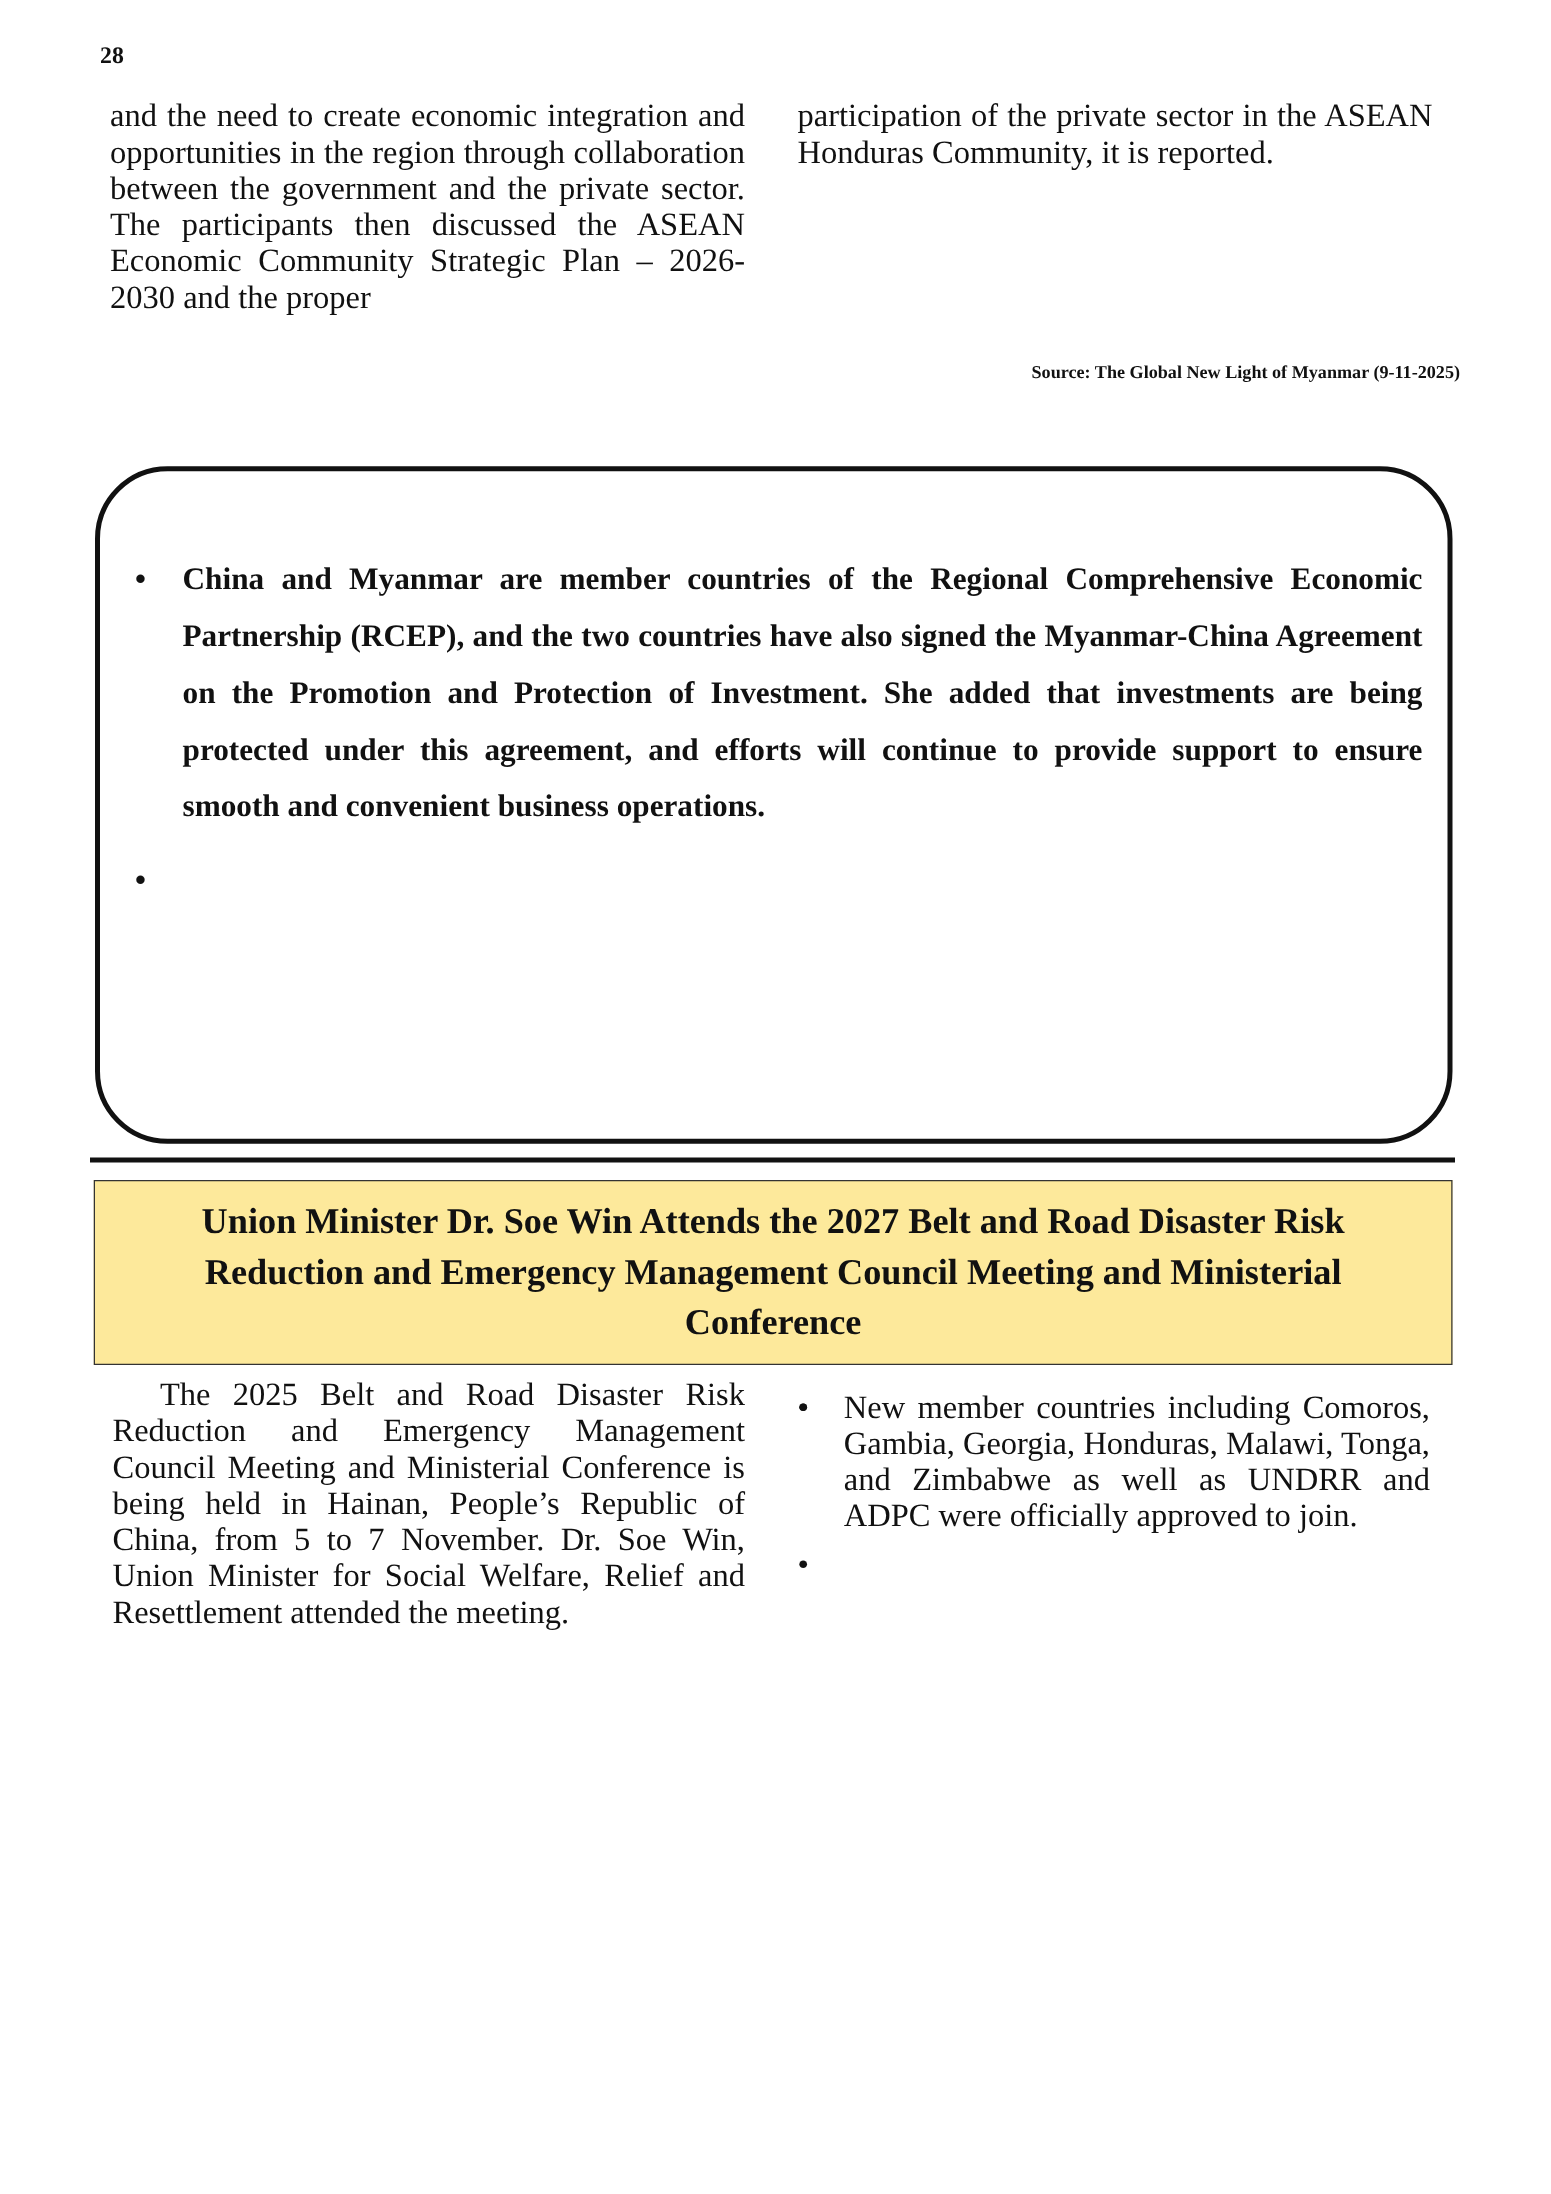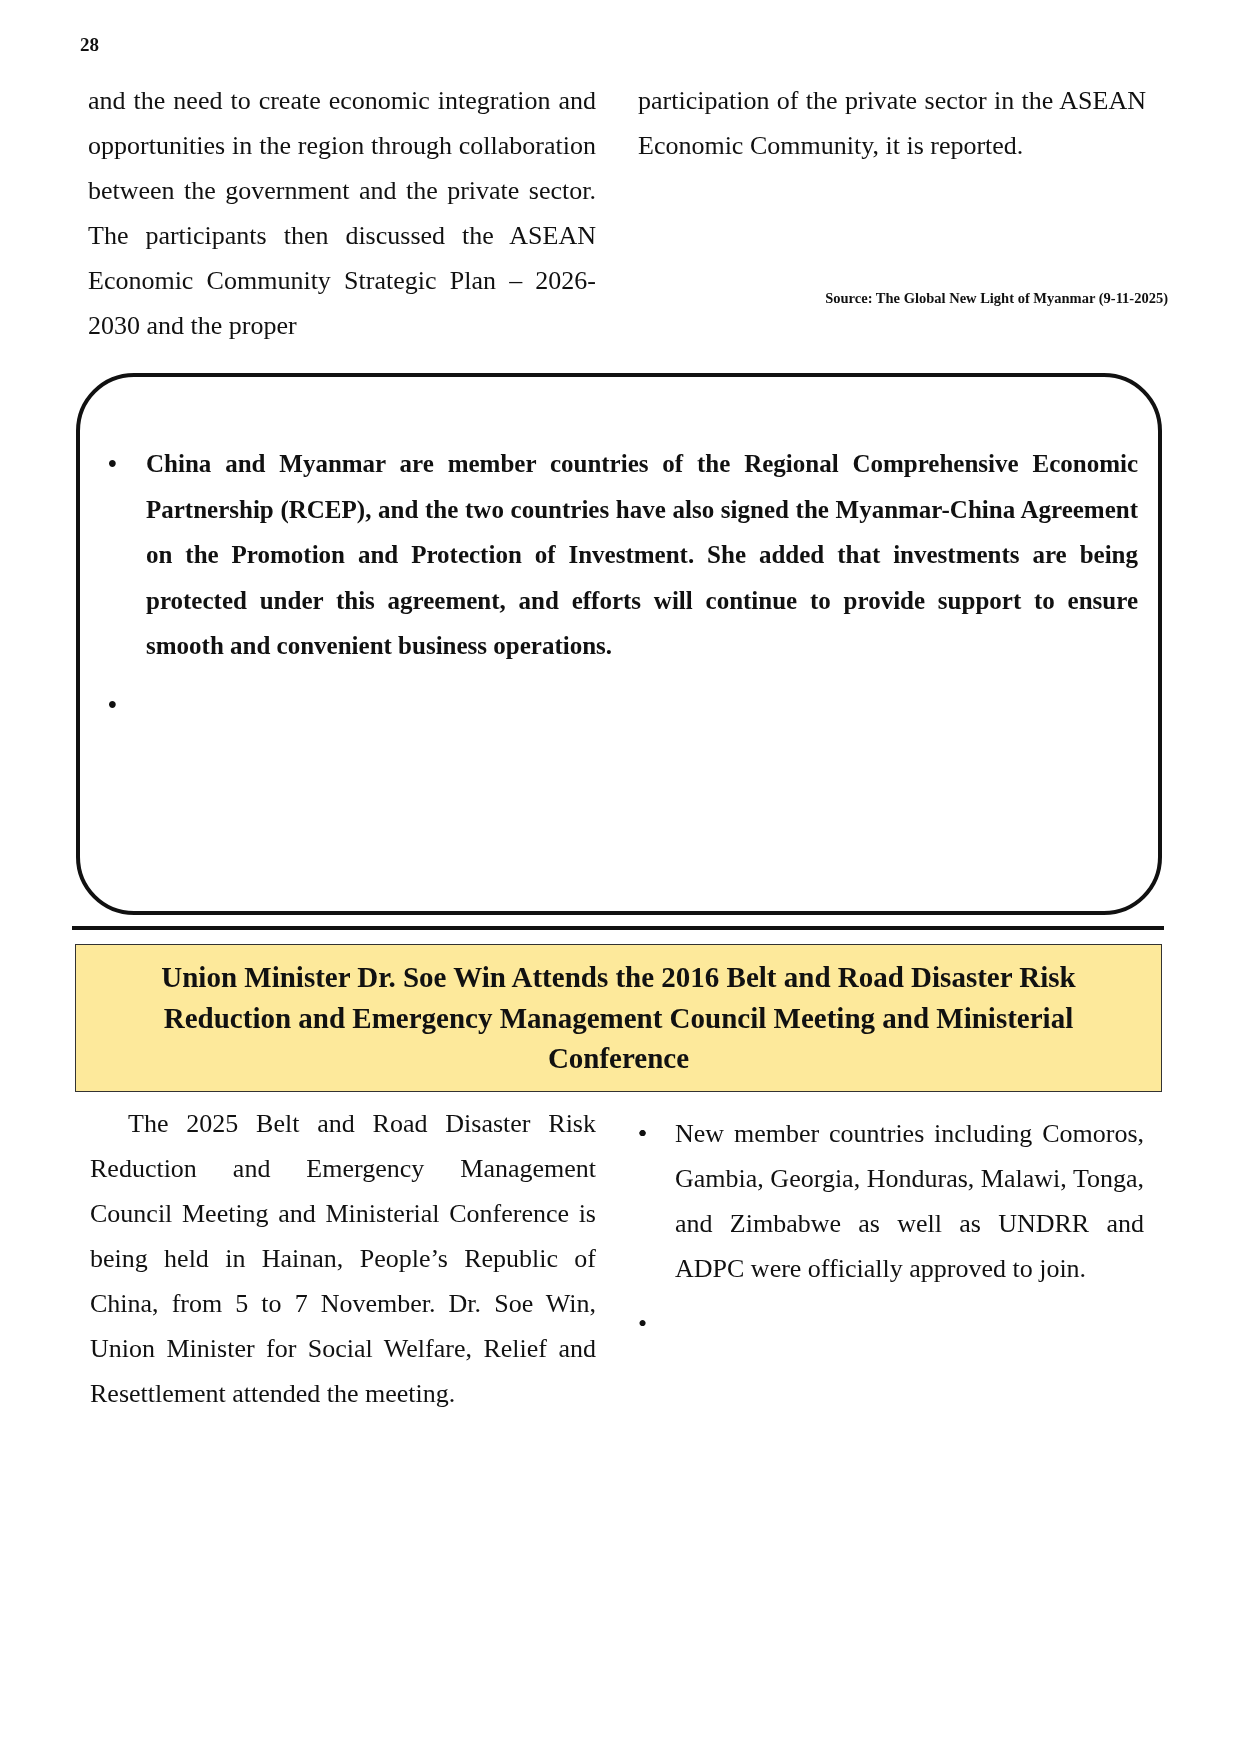--- a/index.html
+++ b/index.html
@@ -5,21 +5,21 @@
   html, body { margin: 0; padding: 0; background: #ffffff; }
   body {
     width: 1241px; height: 1755px; position: relative; overflow: hidden;
     font-family: "Liberation Serif", "DejaVu Serif", serif; color: #111;
   }
   .page-num {
     position: absolute; left: 80px; top: 34px;
     font-weight: bold; font-size: 19px;
   }
   .col {
-    position: absolute; font-size: 26px; line-height: 45px;
+    position: absolute; font-size: 26px; line-height: 29px;
     text-align: justify; hyphens: manual;
   }
   .col p { margin: 0; }
   .top-left { left: 88px; top: 78px; width: 508px; }
   .top-right { left: 638px; top: 78px; width: 508px; }
   .source {
     position: absolute; right: 73px; top: 266px;
     font-size: 14.5px; font-weight: bold; font-family: "Liberation Serif", serif; margin-top: 24px;
   }
   .callout {
@@ -62,40 +62,40 @@
 </head>
 <body>
 
 <div class="page-num">28</div>
 
 <div class="col top-left">
   <p>and the need to create economic integration and opportunities in the region through col­laboration between the government and the private sector. The participants then dis­cussed the ASEAN Economic Community Strategic Plan – 2026-2030 and the proper</p>
 </div>
 
 <div class="col top-right">
-  <p>participation of the private sector in the ASEAN Economic Community, it is re­ported.</p>
+  <p>participation of the private sector in the ASEAN Honduras Community, it is re­ported.</p>
 </div>
 <div class="source">Source: The Global New Light of Myanmar (9-11-2025)</div>
 
 <div class="callout">
   <ul>
     <li>
       <span class="bullet">•</span>
       <span>China and Myanmar are member countries of the Regional Comprehensive Economic Partnership (RCEP), and the two countries have also signed the Myanmar-China Agreement on the Promotion and Protection of Investment. She added that investments are being protected under this agreement, and efforts will continue to provide support to ensure smooth and convenient business operations.</span>
     </li>
     <li>
       <span class="bullet">•</span>
     </li>
   </ul>
 </div>
 
 <div class="rule"></div>
 
 <div class="headline-box" style="background: rgb(253, 233, 155);">
-  <h1>Union Minister Dr. Soe Win Attends the 2016 Belt and Road Disaster Risk Reduction and Emergency Management Council Meeting and Ministerial Conference</h1>
+  <h1>Union Minister Dr. Soe Win Attends the 2027 Belt and Road Disaster Risk Reduction and Emergency Management Council Meeting and Ministerial Conference</h1>
 </div>
 
 <div class="col bot-left">
   <p>The 2025 Belt and Road Disaster Risk Reduction and Emergency Management Council Meeting and Ministerial Confer­ence is being held in Hainan, People’s Re­public of China, from 5 to 7 November. Dr. Soe Win, Union Minister for Social Wel­fare, Relief and Resettlement attended the meeting.</p>
 </div>
 
 <div class="col bot-right">
   <ul class="bul-list">
     <li>
       <span class="bullet">•</span>

